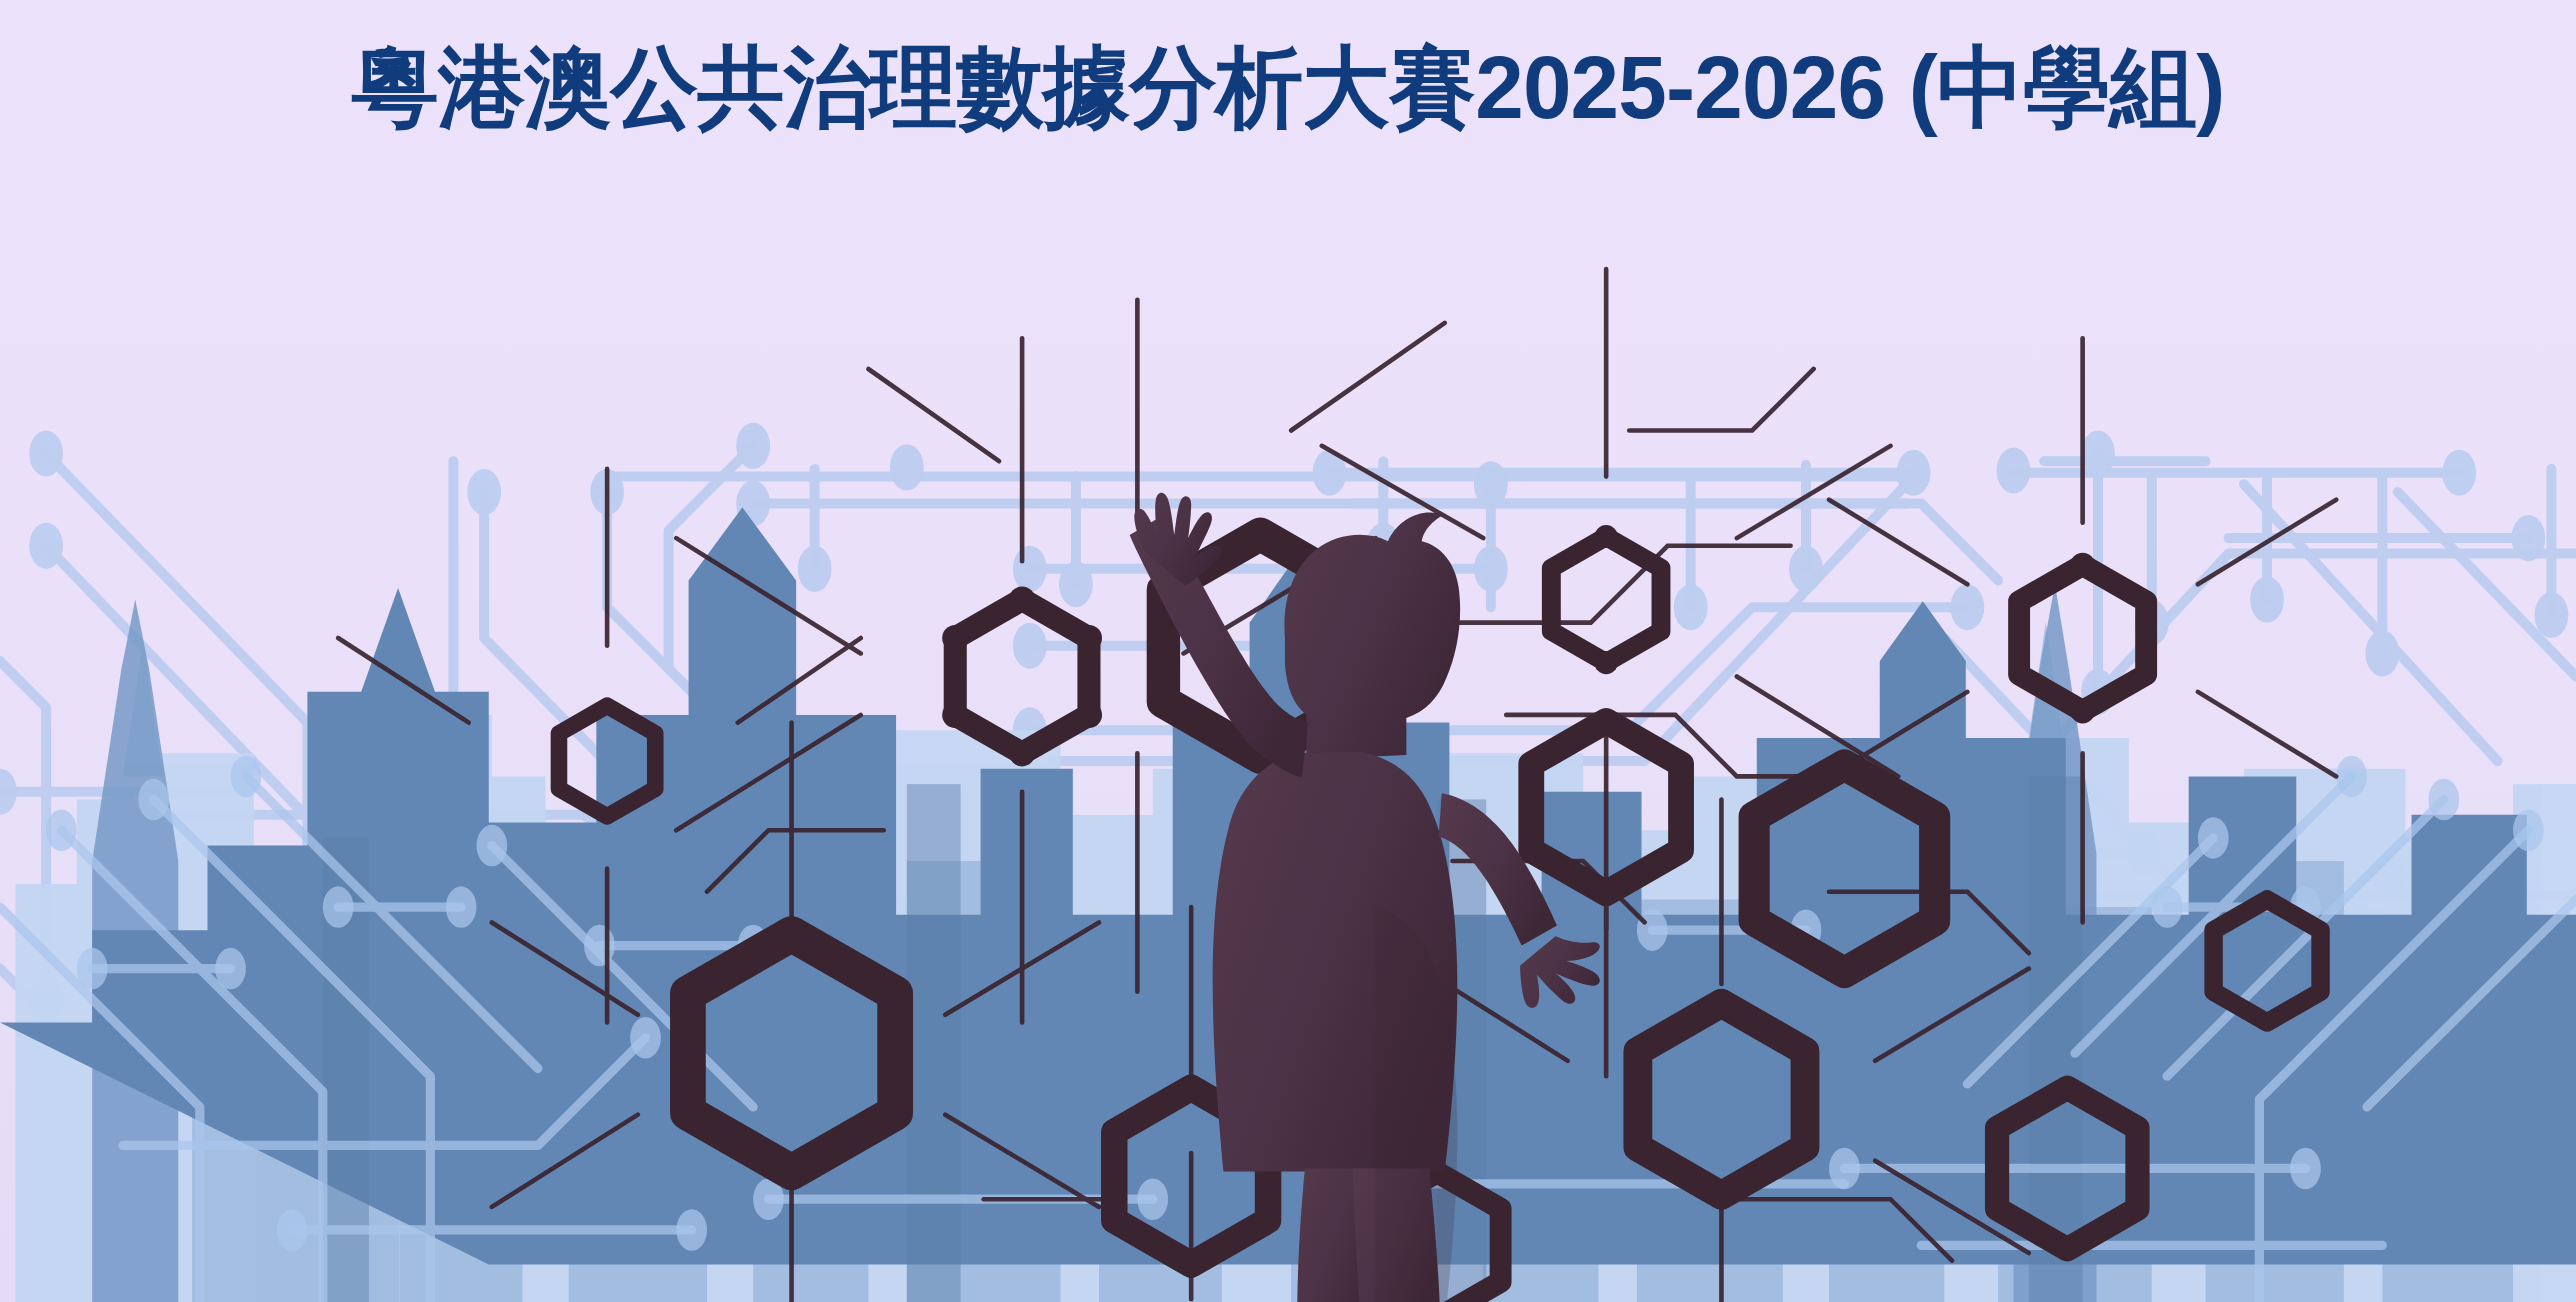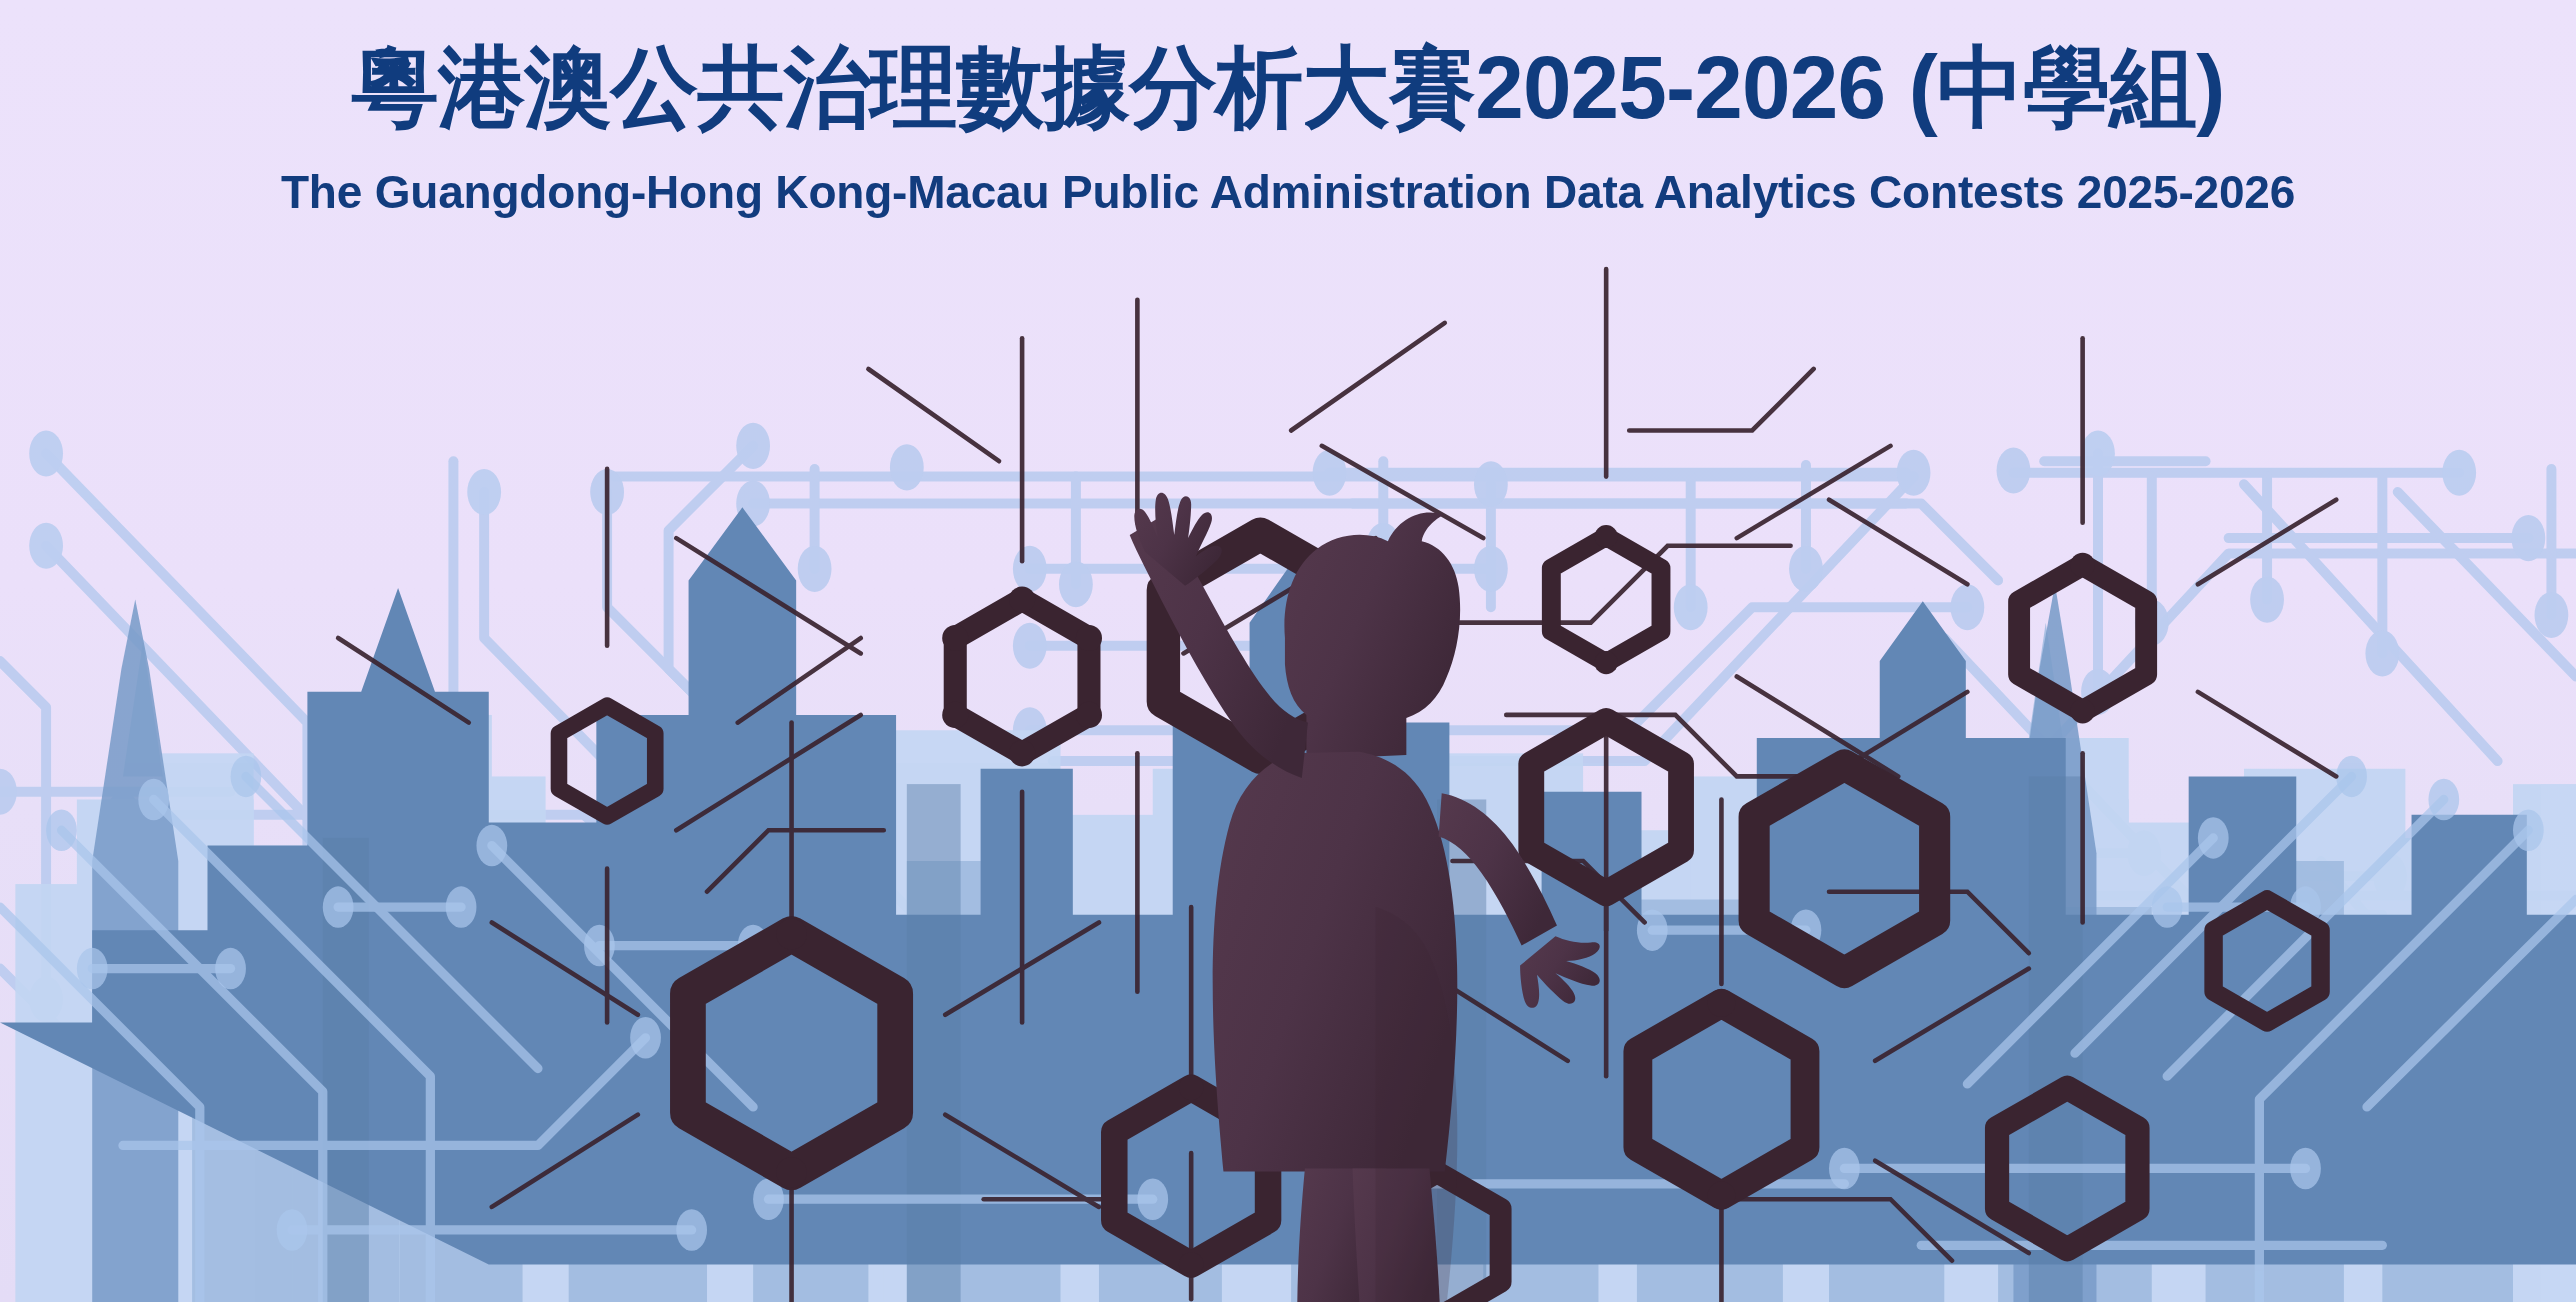--- a/index.html
+++ b/index.html
@@ -498,18 +498,17 @@
     </g>
 
     <g fill="#3a2434" opacity="0.22">
       <path d="M1790 990 l0 728 l90 0 c10 -86 18 -182 16 -268 c-2 -88 -14 -166 -40 -216 c-16 -30 -40 -46 -66 -54 z"></path>
     </g>
   </svg>
 
   <div id="title-block">
     <div id="title-zh">粵港澳公共治理數據分析大賽2025-2026 (中學組)</div>
     <div id="subtitle-en">
-      <span class="sub-line">The Guangdong-Hong Kong-Macau Public Administration Data Analytics Contests 2025-2026</span>
     </div>
   </div>
 
 </div>
 
 
 </body></html>

